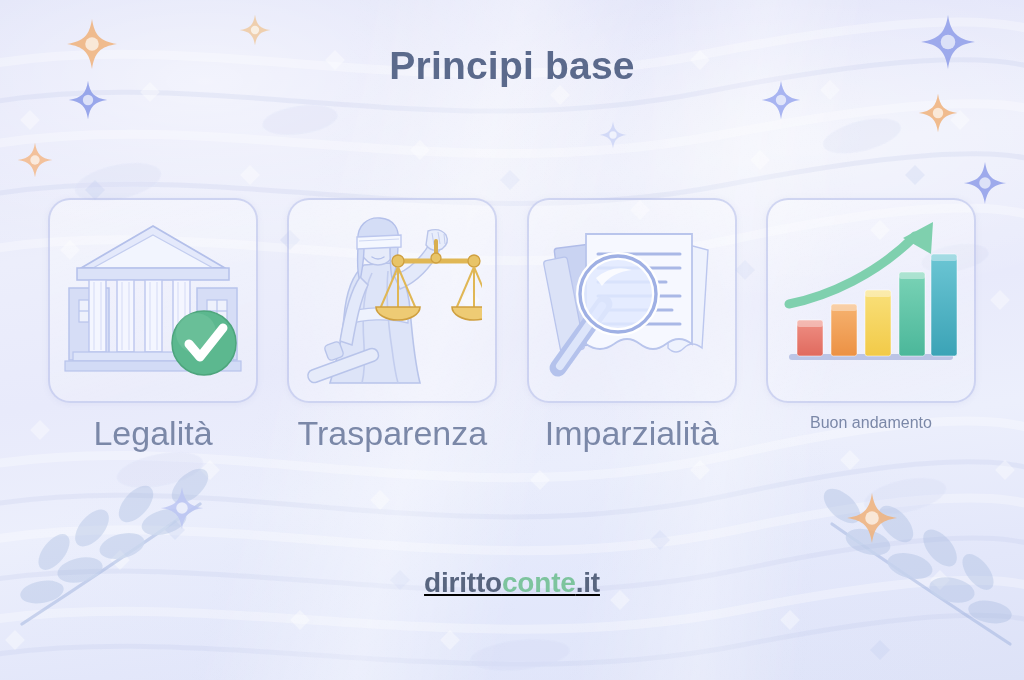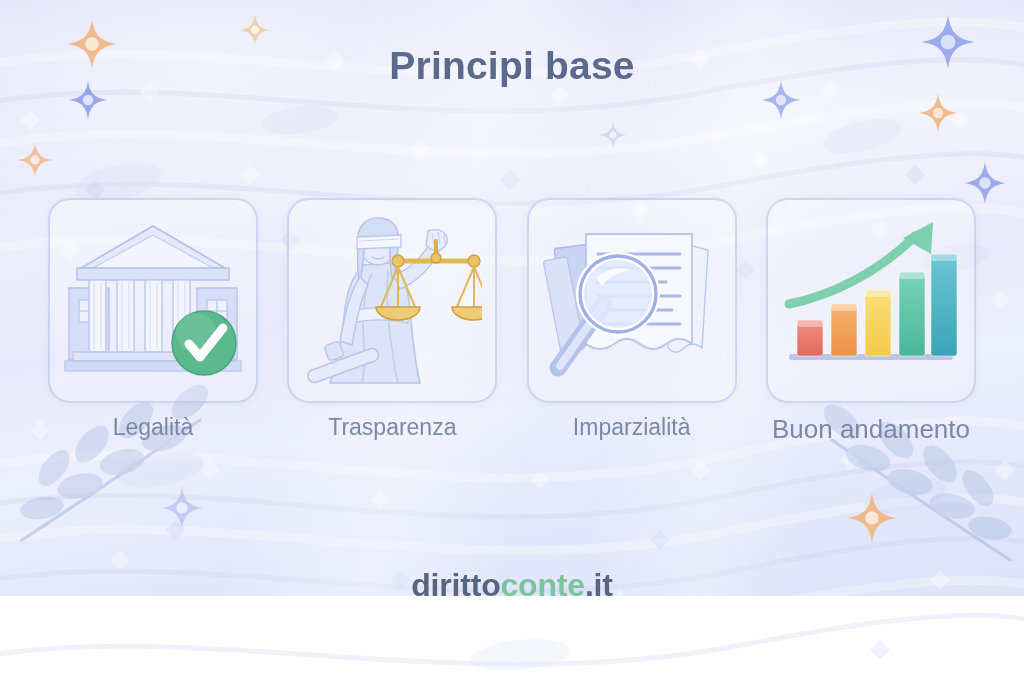--- a/index.html
+++ b/index.html
@@ -6,21 +6,21 @@
   * { margin:0; padding:0; box-sizing:border-box; }
 
   html, body {
     width:1024px; height:680px;
     overflow:hidden;
     font-family:"Liberation Sans", sans-serif;
   }
 
   #stage {
     position:relative;
-    width:1024px; height:596px;
+    width:1024px; height:680px;
     background:
       radial-gradient(ellipse 60% 40% at 20% 12%, rgba(255,255,255,.55), rgba(255,255,255,0) 70%),
       radial-gradient(ellipse 55% 35% at 78% 20%, rgba(255,255,255,.45), rgba(255,255,255,0) 70%),
       radial-gradient(ellipse 70% 45% at 50% 88%, rgba(226,232,252,.55), rgba(255,255,255,0) 70%),
       linear-gradient(172deg, #dfe2f8 0%, #e4e6fa 14%, #eceefb 32%, #e8eafb 50%, #eceffc 66%, #e3e7fa 84%, #dde2f7 100%);
   }
 
   
   .waves, .dots, .diamonds, .sheen {
     position:absolute; inset:0; pointer-events:none;
@@ -70,31 +70,32 @@
   .card svg { display:block; }
 
   
   #labels {
     position:absolute; top:414px; left:48px;
     width:928px;
     display:flex; justify-content:space-between;
   }
   .label {
     width:210px; text-align:center;
-    font-size:23px; color:#7b88a8;
+    font-size:34px; color:#7b88a8;
     white-space:nowrap;
   }
-  .label.sm { font-size:26px; }
+  .label.sm { font-size:16px; }
 
   
   #brand {
     position:absolute; top:567px; left:0; width:100%;
     text-align:center;
-    font-size:32px; font-weight:bold;
+    font-size:28px; font-weight:bold;
     letter-spacing:-.2px;
+    text-decoration:underline;
   }
   #brand .b1 { color:#58657f; }
   #brand .b2 { color:#7dc49e; }
   #brand .b3 { color:#58657f; }
 </style>
 </head>
 <body>
 
 <div id="stage">
 

